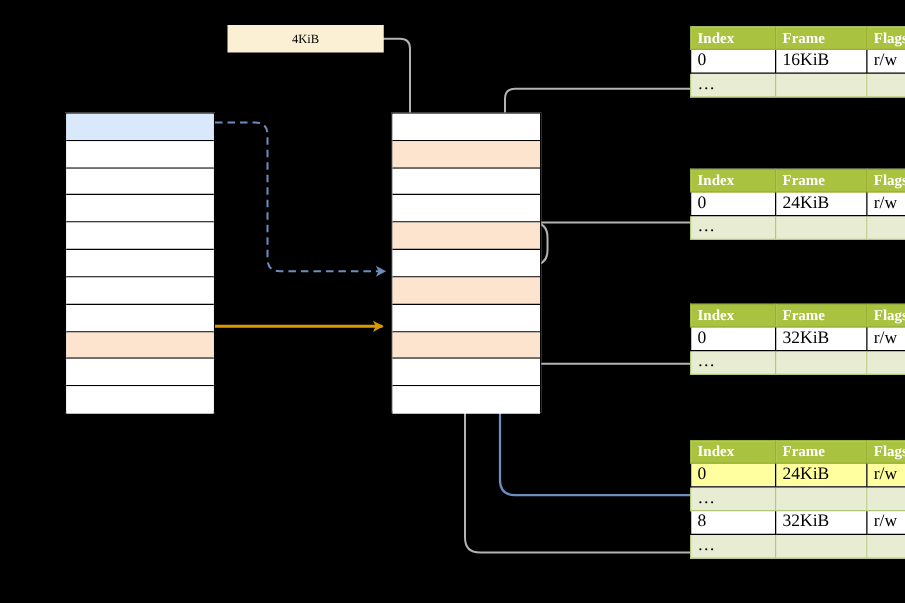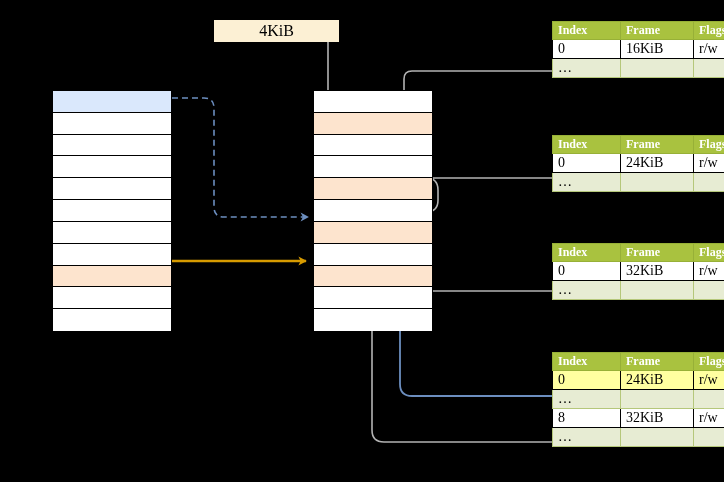--- a/index.html
+++ b/index.html
@@ -13,21 +13,21 @@
   
   .memcol{position:absolute;border:1px solid #000;box-sizing:border-box;background:#fff;}
   .memcol .cell{box-sizing:border-box;border-bottom:1px solid #000;background:#fff;}
   .memcol .cell:last-child{border-bottom:none;}
   .cell.blue{background:#dae8fc;}
   .cell.peach{background:#fde4ce;}
 
   
   #sizeLabel{position:absolute;background:#fcf0d4;border:none;
      display:flex;align-items:center;justify-content:center;
-     font-size:16px;color:#000;margin-left:32px;}
+     font-size:10px;color:#000;}
 
   
   .ptable{position:absolute;border-collapse:collapse;background:#fff;
           table-layout:fixed;}
   .ptable th{background:#a9c23f;color:#fff;font-weight:bold;font-size:12px;
              text-align:left;padding:1px 5px;border:1px solid #97b037;
              white-space:nowrap;}
   .ptable td{background:#fff;color:#000;font-size:14px;text-align:left;
              padding:1px 5px;border:1px solid #000;white-space:nowrap;
              overflow:hidden;}

